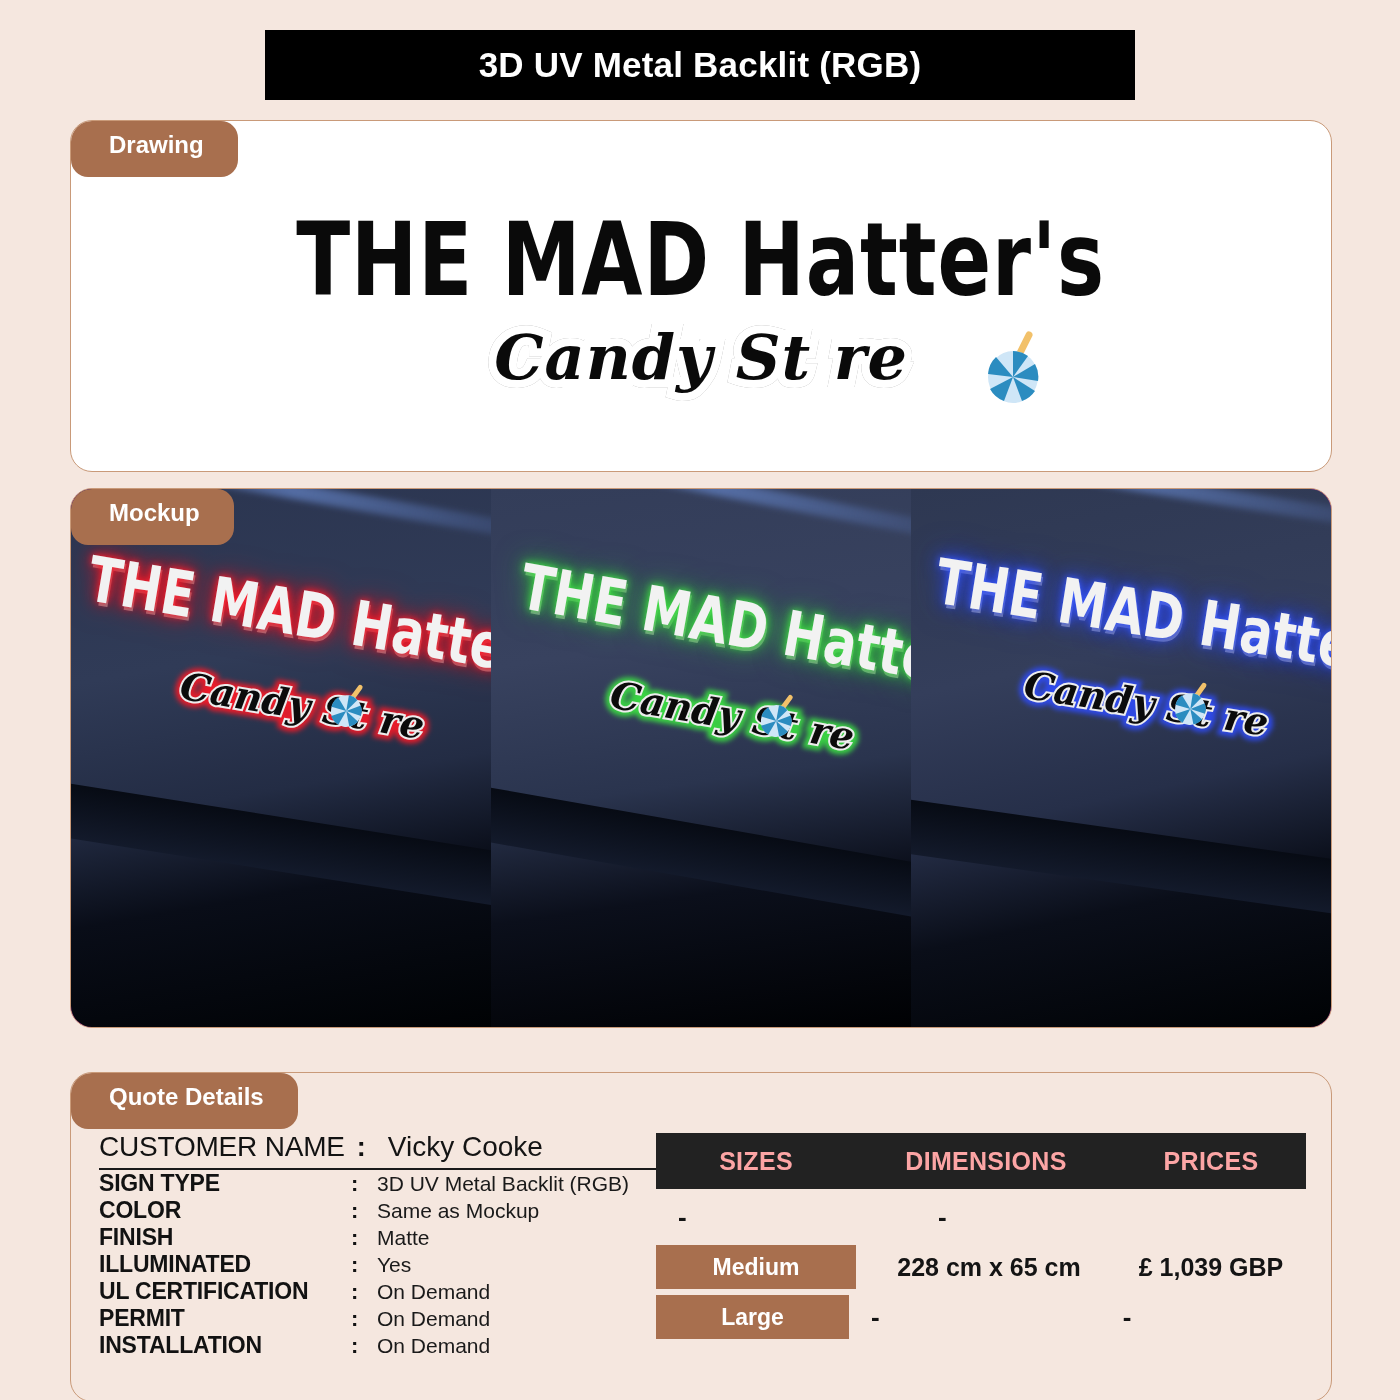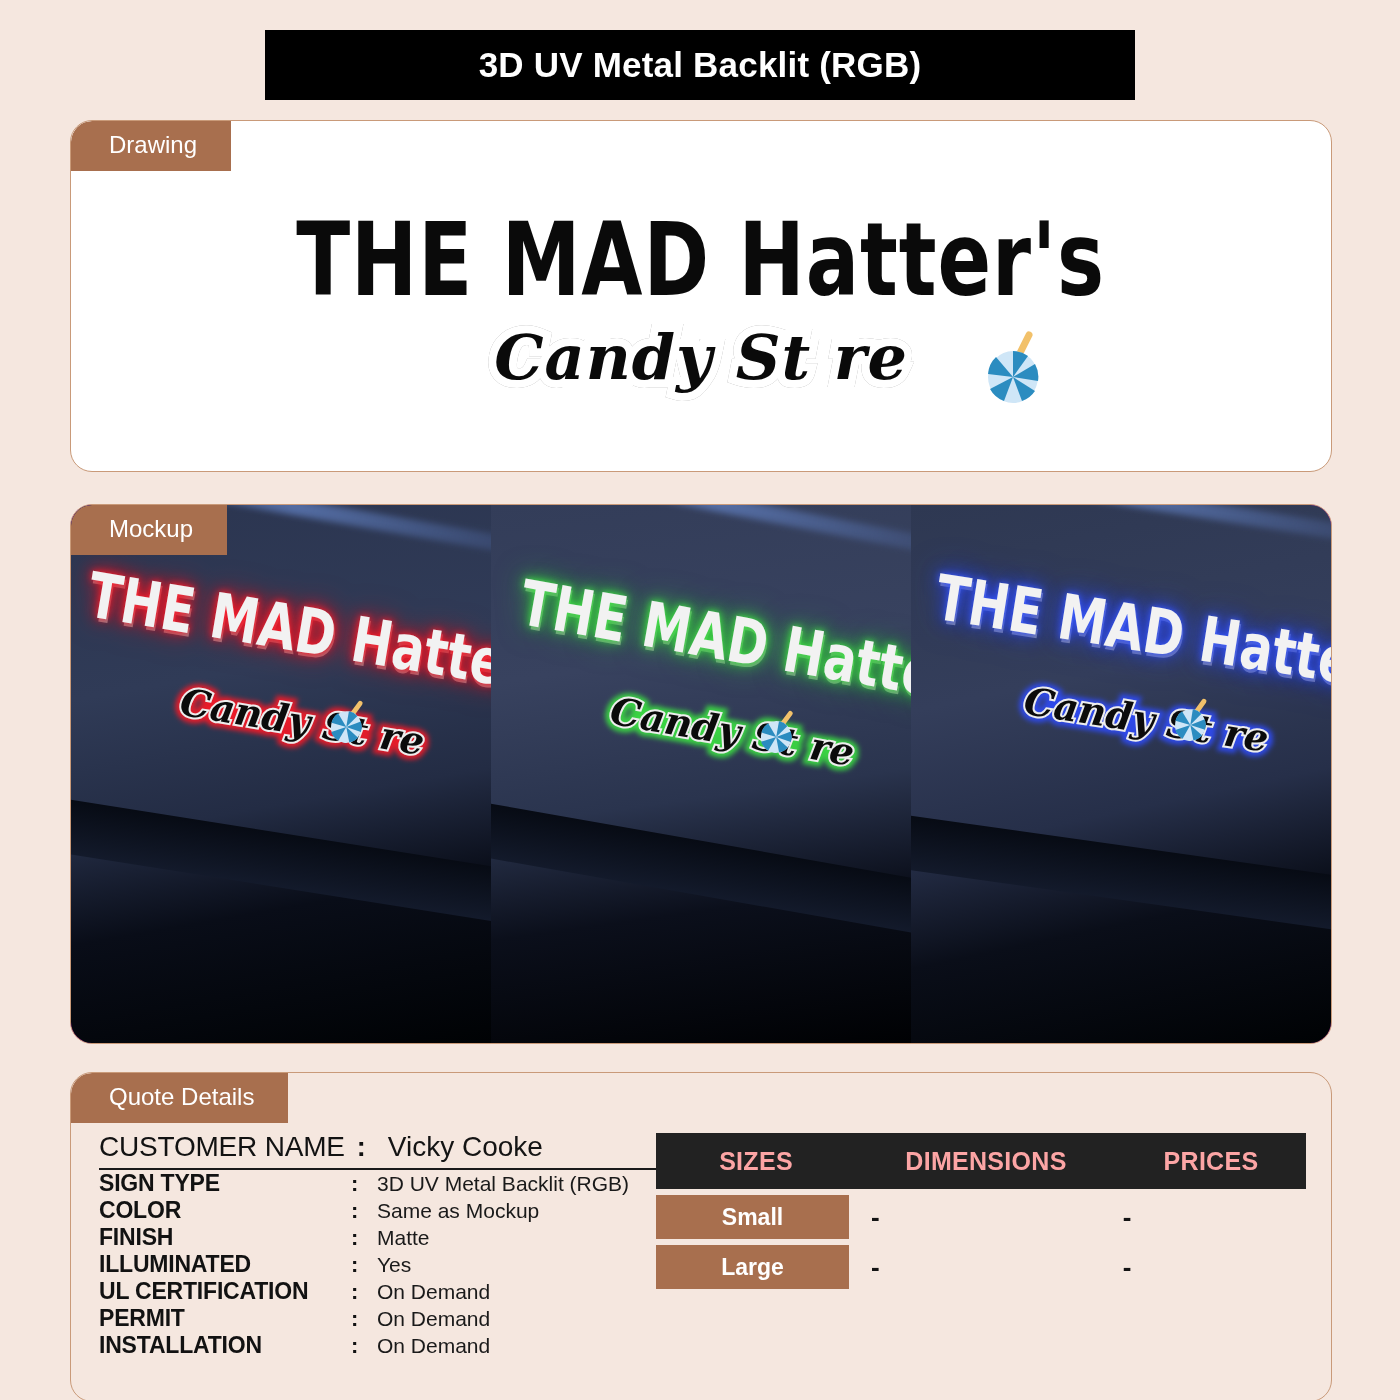--- a/index.html
+++ b/index.html
@@ -44,26 +44,27 @@
     box-sizing: border-box;
     overflow: hidden;
   }
   .tab {
     position: absolute;
     left: 0;
     top: 0;
     background: #a86f4e;
     color: #ffffff;
     font-size: 24px;
-    font-weight: normal;
-    padding: 10px 34px 12px 38px;
+    font-weight: bold;
+    padding: 10px 34px 18px 38px;
     border-top-left-radius: 21px;
     z-index: 5;
     white-space: nowrap;
     line-height: 1.15;
+    border-radius: 17px;
   }
 
   
   #drawing-card {
     left: 70px;
     top: 120px;
     width: 1262px;
     height: 352px;
     background: #ffffff;
   }
@@ -126,21 +127,21 @@
   .lolli {
     position: absolute;
     z-index: 3;
     pointer-events: none;
   }
   #lolli-drawing { left: 489px; top: 6px; }
 
   
   #mockup-card {
     left: 70px;
-    top: 504px;
+    top: 488px;
     width: 1262px;
     height: 540px;
     background: #a21caf;
   }
   .mockups {
     position: absolute;
     inset: 0;
     display: flex;
   }
   .mock-panel {
@@ -497,25 +498,29 @@
   </div>
 
   <div class="price-table">
     <div class="pt-head">
       <div class="col-size">SIZES</div>
       <div class="col-dim">DIMENSIONS</div>
       <div class="col-price">PRICES</div>
     </div>
 
     <div class="pt-row">
-      <div class="size-cell">Small</div>
       <div class="dim-cell dash">-</div>
       <div class="price-cell dash">-</div>
     </div>
 
+    <div class="pt-row">
+      <div class="size-cell">Medium</div>
+      <div class="dim-cell">228 cm x 65 cm</div>
+      <div class="price-cell">£ 1,039 GBP</div>
+    </div>
 
     <div class="pt-row">
       <div class="size-cell">Large</div>
       <div class="dim-cell dash">-</div>
       <div class="price-cell dash">-</div>
     </div>
   </div>
 </div>
 
 </body></html>

